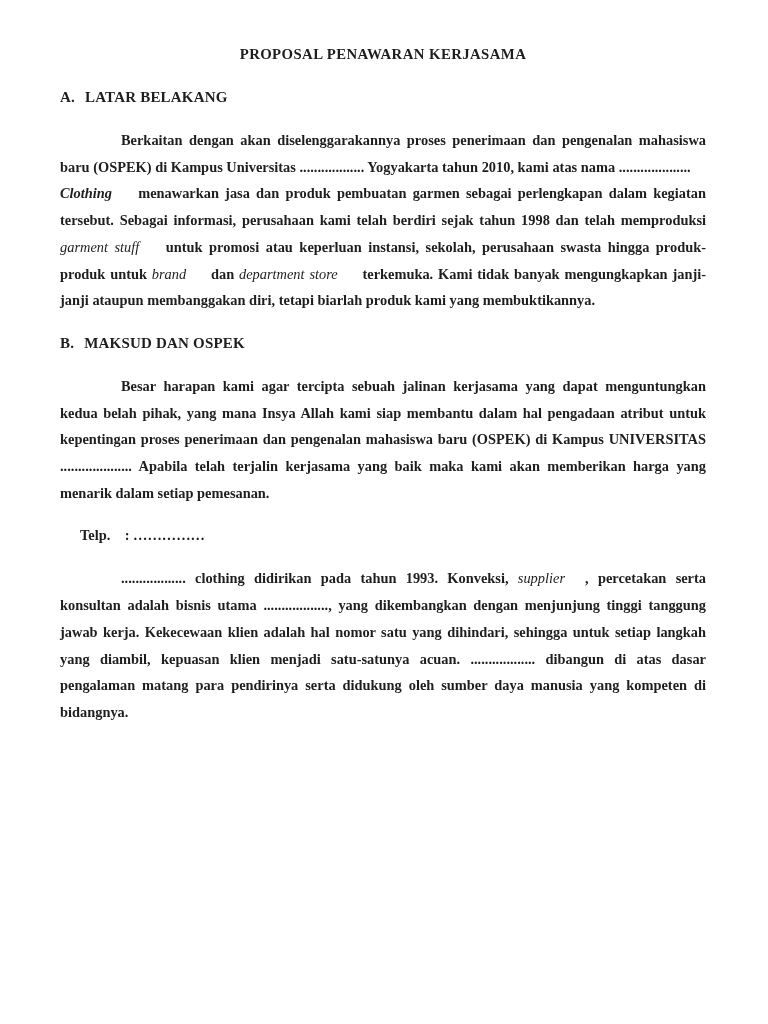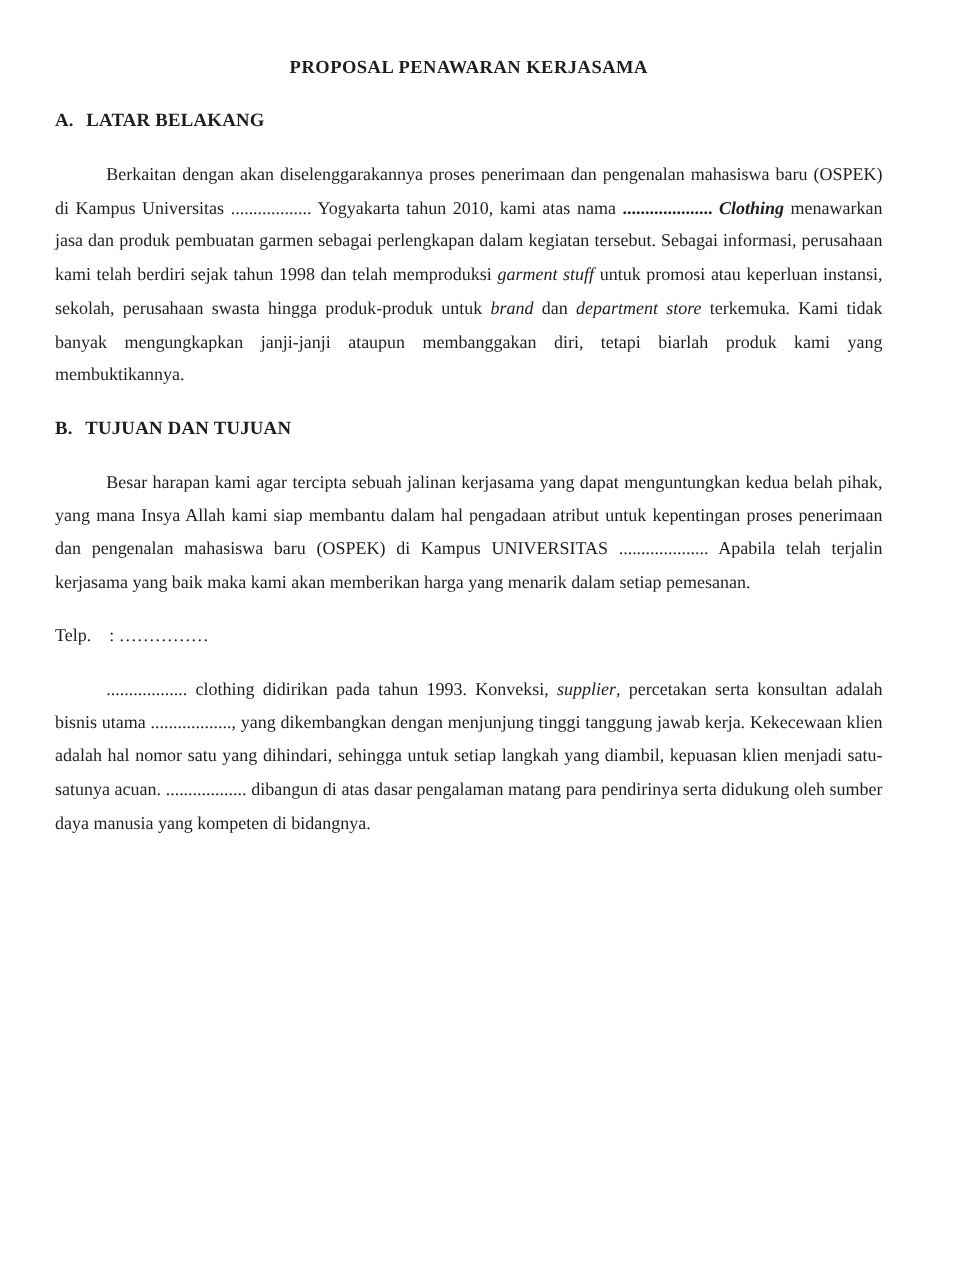--- a/index.html
+++ b/index.html
@@ -6,21 +6,21 @@
     margin: 0;
     padding: 0;
     background: #ffffff;
   }
   .page {
     position: relative;
     width: 768px;
     height: 1024px;
     box-sizing: border-box;
     background: #ffffff;
-    padding: 41px 62px 0 44px;
+    padding: 41px 62px 0 60px;
     font-family: "Liberation Serif", "DejaVu Serif", serif;
     color: #1e1e1e;
     overflow: hidden;
   }
   .title {
     margin: 0 0 16px 0;
     font-size: 14.8px;
     line-height: 27px;
     font-weight: 700;
     text-align: center;
@@ -43,38 +43,38 @@
     line-height: 26.7px;
     text-align: justify;
     text-indent: 41px;
   }
   .profile-line {
     margin: 0 0 16px 0;
     font-size: 14.4px;
     line-height: 27px;
     white-space: pre-wrap;
   }
-  .run.normal      { font-weight: 400; font-style: normal; }
+  .run.normal      { font-weight: 700; font-style: normal; margin-left: 20px; }
   .run.bold        { font-weight: 700; font-style: normal; }
   .run.italic      { font-weight: 400; font-style: italic; }
   .run.bold-italic { font-weight: 700; font-style: italic; }
 </style>
 </head>
 <body>
 
 <div class="page">
 
   <h1 class="title">PROPOSAL PENAWARAN KERJASAMA</h1>
 
   <h2 class="heading">
     <span class="h-letter">A.</span><span>LATAR BELAKANG</span>
   </h2>
   <p class="para"><span class="run normal">Berkaitan dengan akan diselenggarakannya proses penerimaan dan pengenalan mahasiswa baru (OSPEK) di Kampus Universitas .................. Yogyakarta tahun 2010, kami atas nama </span><span class="run bold">....................</span><span class="run normal"> </span><span class="run bold-italic">Clothing</span><span class="run normal"> menawarkan jasa dan produk pembuatan garmen sebagai perlengkapan dalam kegiatan tersebut. Sebagai informasi, perusahaan kami telah berdiri sejak tahun 1998 dan telah memproduksi </span><span class="run italic">garment stuff</span><span class="run normal"> untuk promosi atau keperluan instansi, sekolah, perusahaan swasta hingga produk-produk untuk </span><span class="run italic">brand</span><span class="run normal"> dan </span><span class="run italic">department store</span><span class="run normal"> terkemuka. Kami tidak banyak mengungkapkan janji-janji ataupun membanggakan diri, tetapi biarlah produk kami yang membuktikannya.</span></p>
 
   <h2 class="heading">
-    <span class="h-letter">B.</span><span>TUJUAN DAN TUJUAN</span>
+    <span class="h-letter">B.</span><span>MAKSUD DAN OSPEK</span>
   </h2>
   <p class="para"><span class="run normal">Besar harapan kami agar tercipta sebuah jalinan kerjasama yang dapat menguntungkan kedua belah pihak, yang mana Insya Allah kami siap membantu dalam hal pengadaan atribut untuk kepentingan proses penerimaan dan pengenalan mahasiswa baru (OSPEK) di Kampus UNIVERSITAS .................... Apabila telah terjalin kerjasama yang baik maka kami akan memberikan harga yang menarik dalam setiap pemesanan.</span></p>
 
   <p class="profile-line"><span class="run normal">Telp.    : ……………</span></p>
   <p class="para"><span class="run normal">.................. clothing didirikan pada tahun 1993. Konveksi, </span><span class="run italic">supplier</span><span class="run normal">, percetakan serta konsultan adalah bisnis utama .................., yang dikembangkan dengan menjunjung tinggi tanggung jawab kerja. Kekecewaan klien adalah hal nomor satu yang dihindari, sehingga untuk setiap langkah yang diambil, kepuasan klien menjadi satu-satunya acuan. .................. dibangun di atas dasar pengalaman matang para pendirinya serta didukung oleh sumber daya manusia yang kompeten di bidangnya.</span></p>
 
 </div>
 
 </body></html>

